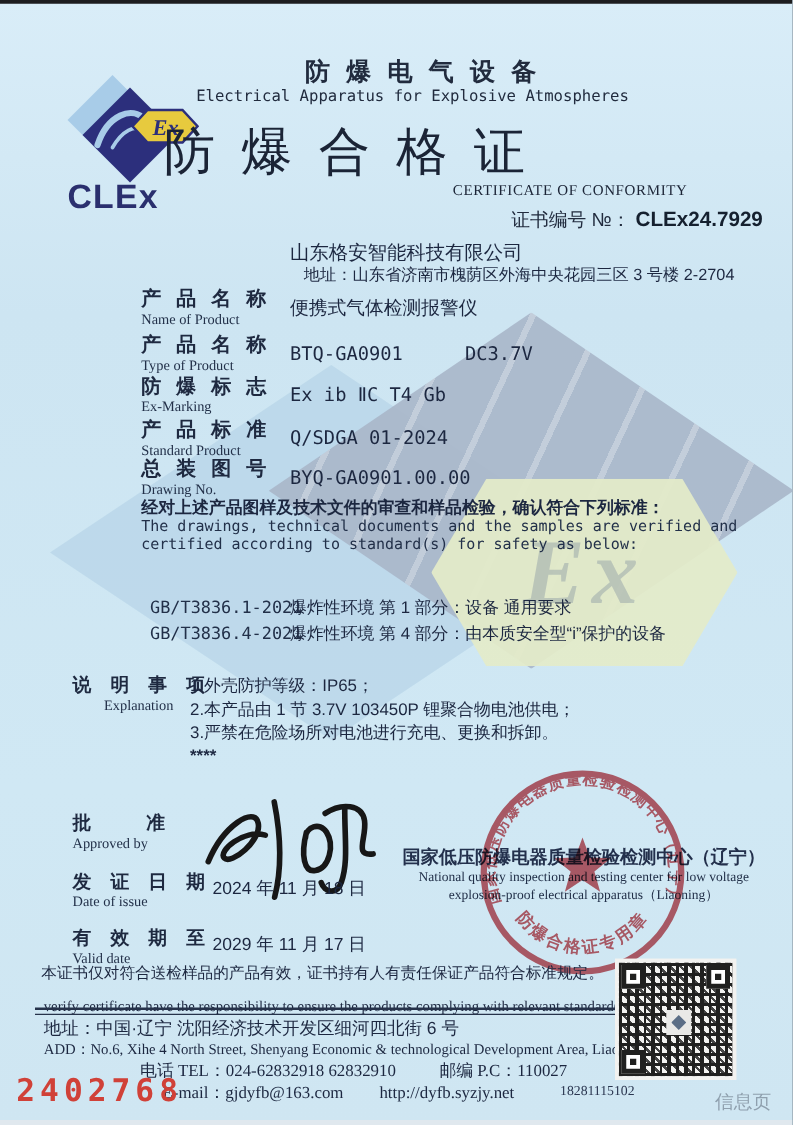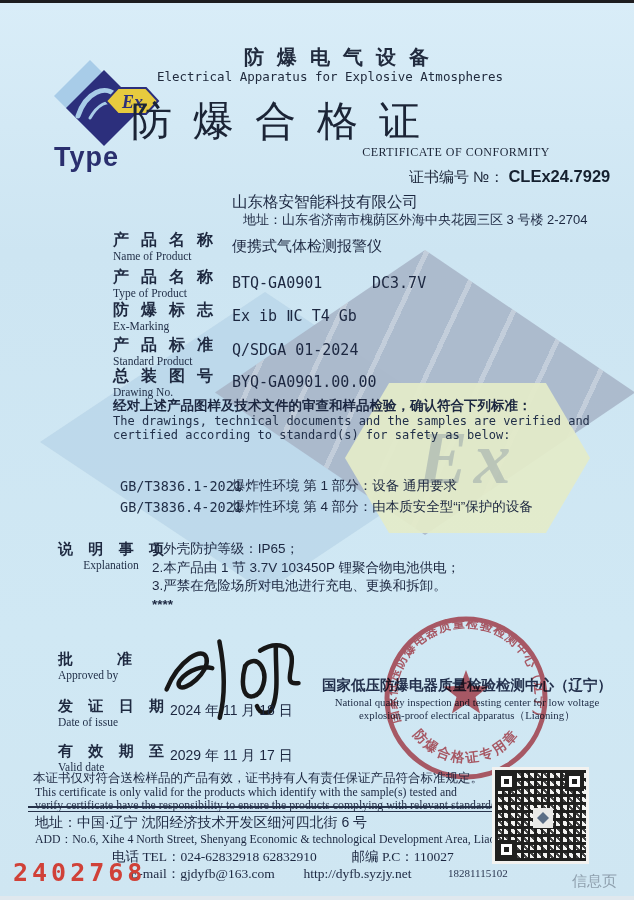--- a/index.html
+++ b/index.html
@@ -111,21 +111,21 @@
 
   <div class="abs logo">
     <svg width="130" height="100" viewBox="0 0 130 100">
       <polygon points="44,4 80,40 44,76 8,40" fill="#a8cce8"></polygon>
       <polygon points="58,14 96,52 58,90 20,52" fill="#2c2f7c"></polygon>
       <path d="M32,60 C40,36 60,28 70,40" stroke="#a8cce8" stroke-width="5" fill="none" stroke-linecap="round"></path>
       <path d="M44,62 C52,48 62,44 68,48" stroke="#a8cce8" stroke-width="3" fill="none" stroke-linecap="round"></path>
       <polygon points="72,32 100,32 112,45 100,58 72,58 60,45" fill="#e7ca3e" stroke="#2c2f7c" stroke-width="2"></polygon>
       <text x="76" y="52" font-family="Liberation Serif,serif" font-style="italic" font-weight="bold" font-size="18" fill="#2c2f7c">Ex</text>
     </svg>
-    <div class="logo-clex">Type</div>
+    <div class="logo-clex">CLEx</div>
   </div>
 
   <div class="abs t-zh-small">防爆电气设备</div>
   <div class="abs t-en-small">Electrical Apparatus for Explosive Atmospheres</div>
   <div class="abs t-zh-big">防爆合格证</div>
   <div class="abs t-en-big">CERTIFICATE OF CONFORMITY</div>
   <div class="abs cert-line">
     <span>证书编号 №：</span>
     <b>CLEx24.7929</b>
   </div>
@@ -221,21 +221,20 @@
     <polygon points="86,58 91.9,73.9 108.8,74.6 95.5,85.1 100.1,101.4 86,92 71.9,101.4 76.5,85.1 63.2,74.6 80.1,73.9" fill="#c4454e"></polygon>
     <text font-size="12.5" fill="#c4454e" font-weight="bold" letter-spacing="1">
       <textPath href="#sealTop" startOffset="50%" text-anchor="middle">国家低压防爆电器质量检验检测中心（辽宁）</textPath>
     </text>
     <text font-size="13.5" fill="#c4454e" font-weight="bold" letter-spacing="2">
       <textPath href="#sealBottom" startOffset="50%" text-anchor="middle">防爆合格证专用章</textPath>
     </text>
   </svg>
 
   <div class="abs disc-zh">本证书仅对符合送检样品的产品有效，证书持有人有责任保证产品符合标准规定。</div>
-  <div class="abs disc-en" style="top:785px">This certificate is only valid for the products which identify with the sample(s) tested and</div>
   <div class="abs disc-en" style="top:798px">verify certificate have the responsibility to ensure the products complying with relevant standard(s).</div>
   <div class="abs dbl-rule"></div>
   <div class="abs addr-zh">地址：中国·辽宁 沈阳经济技术开发区细河四北街 6 号</div>
   <div class="abs addr-en">ADD：No.6, Xihe 4 North Street, Shenyang Economic &amp; technological Development Area, Liaoning, China</div>
   <div class="abs tel-line">
     <span>电话 TEL：024-62832918 62832910</span>
     <span style="display:inline-block;width:28px"></span>
     <span>邮编 P.C：110027</span>
   </div>
   <div class="abs email-line">

